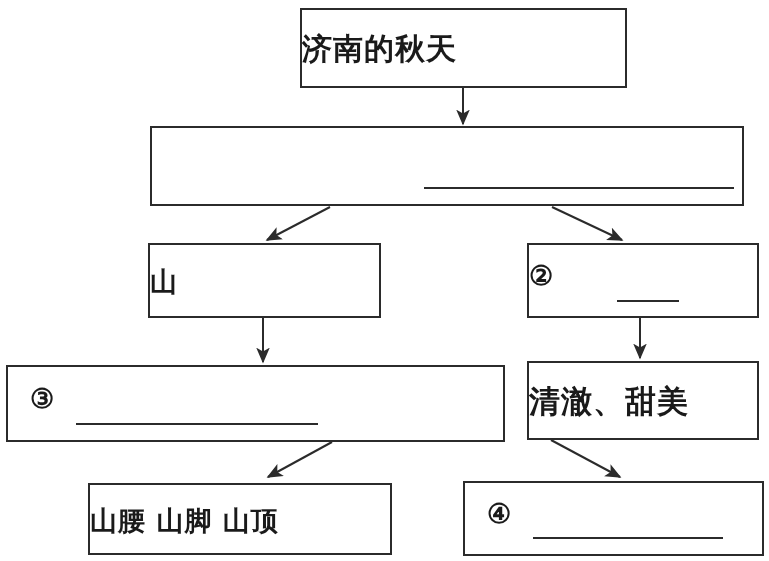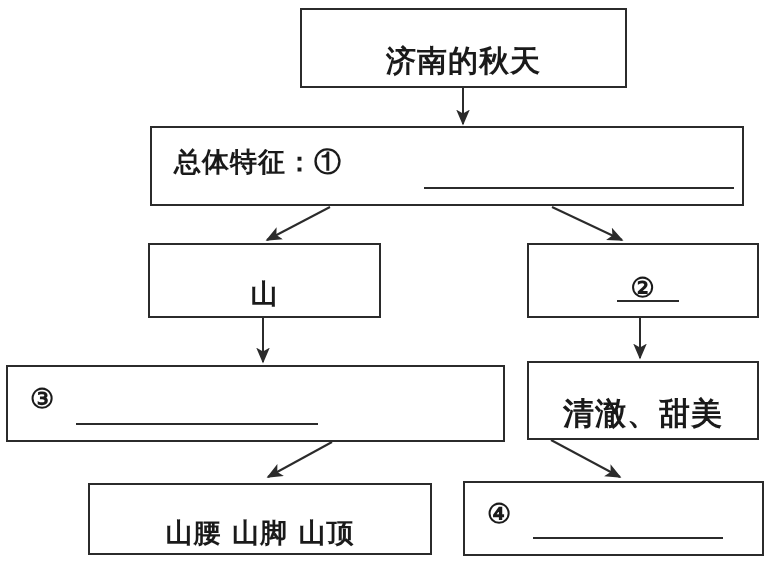--- a/index.html
+++ b/index.html
@@ -25,22 +25,21 @@
     position: absolute;
     white-space: pre;
     color: #1a1a1a;
     font-family: "DejaVu Serif", "Liberation Serif", serif;
     font-weight: 600;
     letter-spacing: 1px;
   }
   .center-label {
     left: 0;
     right: 0;
-    text-align: center;
-    margin-top: 12px;
+    text-align: left;
   }
   .blank-line {
     position: absolute;
     height: 2px;
     background: #2b2b2b;
   }
   svg.wires {
     position: absolute;
     left: 0;
     top: 0;
@@ -69,38 +68,37 @@
         <line x1="332" y1="442" x2="268" y2="477" stroke="#2b2b2b" stroke-width="2" marker-end="url(#arrowhead)"></line>
         <line x1="551" y1="440" x2="620" y2="477" stroke="#2b2b2b" stroke-width="2" marker-end="url(#arrowhead)"></line>
       </g>
   </svg>
 
   <div id="node-layer">
       <div class="node" style="left: 300px; top: 8px; width: 327px; height: 80px; border-color: rgb(43, 43, 43);">
         <div class="node-label center-label" style="font-size: 30px; line-height: 30px; top: 24px;">济南的秋天</div>
       </div>
       <div class="node" style="left: 150px; top: 126px; width: 594px; height: 80px; border-color: rgb(43, 43, 43);">
-        <div class="node-label" style="font-size: 27px; line-height: 27px; top: 20px; left: 22px; right: auto; text-align: left;">总体特征：①</div>
         <div class="blank-line" style="left: 272px; top: 59px; width: 310px; background: rgb(43, 43, 43);"></div>
       </div>
       <div class="node" style="left: 148px; top: 243px; width: 233px; height: 75px; border-color: rgb(43, 43, 43);">
         <div class="node-label center-label" style="font-size: 27px; line-height: 27px; top: 23px;">山</div>
       </div>
       <div class="node" style="left: 527px; top: 243px; width: 232px; height: 75px; border-color: rgb(43, 43, 43);">
         <div class="node-label center-label" style="font-size: 27px; line-height: 27px; top: 17px;">②</div>
         <div class="blank-line" style="left: 88px; top: 55px; width: 62px; background: rgb(43, 43, 43);"></div>
       </div>
       <div class="node" style="left: 6px; top: 365px; width: 499px; height: 77px; border-color: rgb(43, 43, 43);">
         <div class="node-label" style="font-size: 27px; line-height: 27px; top: 18px; left: 22px; right: auto; text-align: left;">③</div>
         <div class="blank-line" style="left: 68px; top: 56px; width: 242px; background: rgb(43, 43, 43);"></div>
       </div>
       <div class="node" style="left: 527px; top: 361px; width: 232px; height: 79px; border-color: rgb(43, 43, 43);">
         <div class="node-label center-label" style="font-size: 31px; line-height: 27px; top: 25px;">清澈、甜美</div>
       </div>
-      <div class="node" style="left: 88px; top: 483px; width: 344px; height: 72px; border-color: rgb(43, 43, 43); padding-left: 40px;">
+      <div class="node" style="left: 88px; top: 483px; width: 304px; height: 72px; border-color: rgb(43, 43, 43); padding-left: 40px;">
         <div class="node-label center-label" style="font-size: 27px; line-height: 27px; top: 22px;">山腰 山脚 山顶</div>
       </div>
       <div class="node" style="left: 463px; top: 481px; width: 301px; height: 75px; border-color: rgb(43, 43, 43);">
         <div class="node-label" style="font-size: 27px; line-height: 27px; top: 17px; left: 22px; right: auto; text-align: left;">④</div>
         <div class="blank-line" style="left: 68px; top: 54px; width: 190px; background: rgb(43, 43, 43);"></div>
       </div>
     </div>
 
 </div>
 

